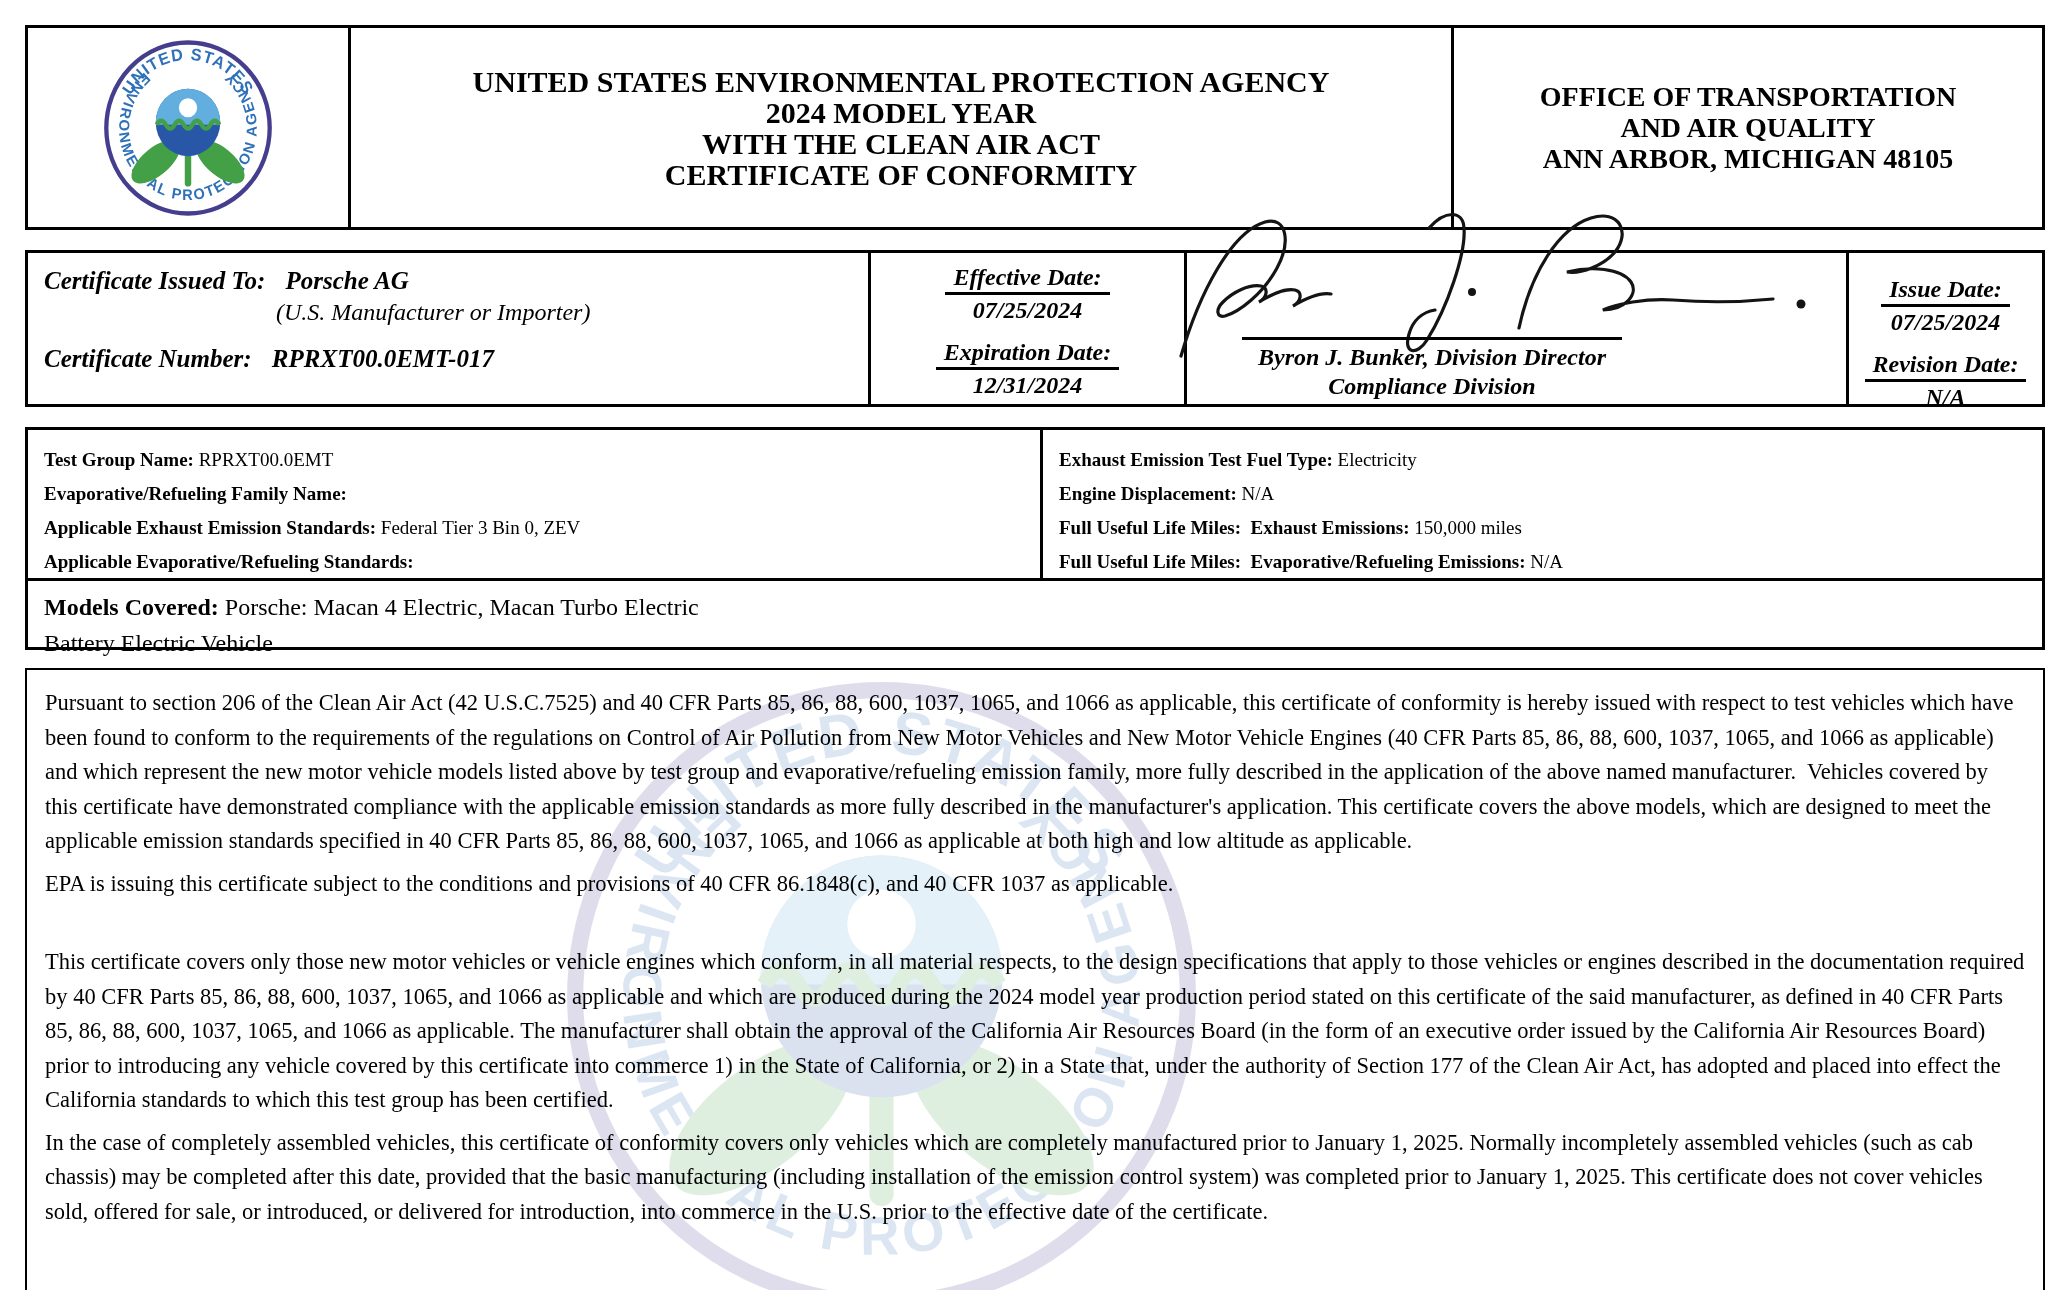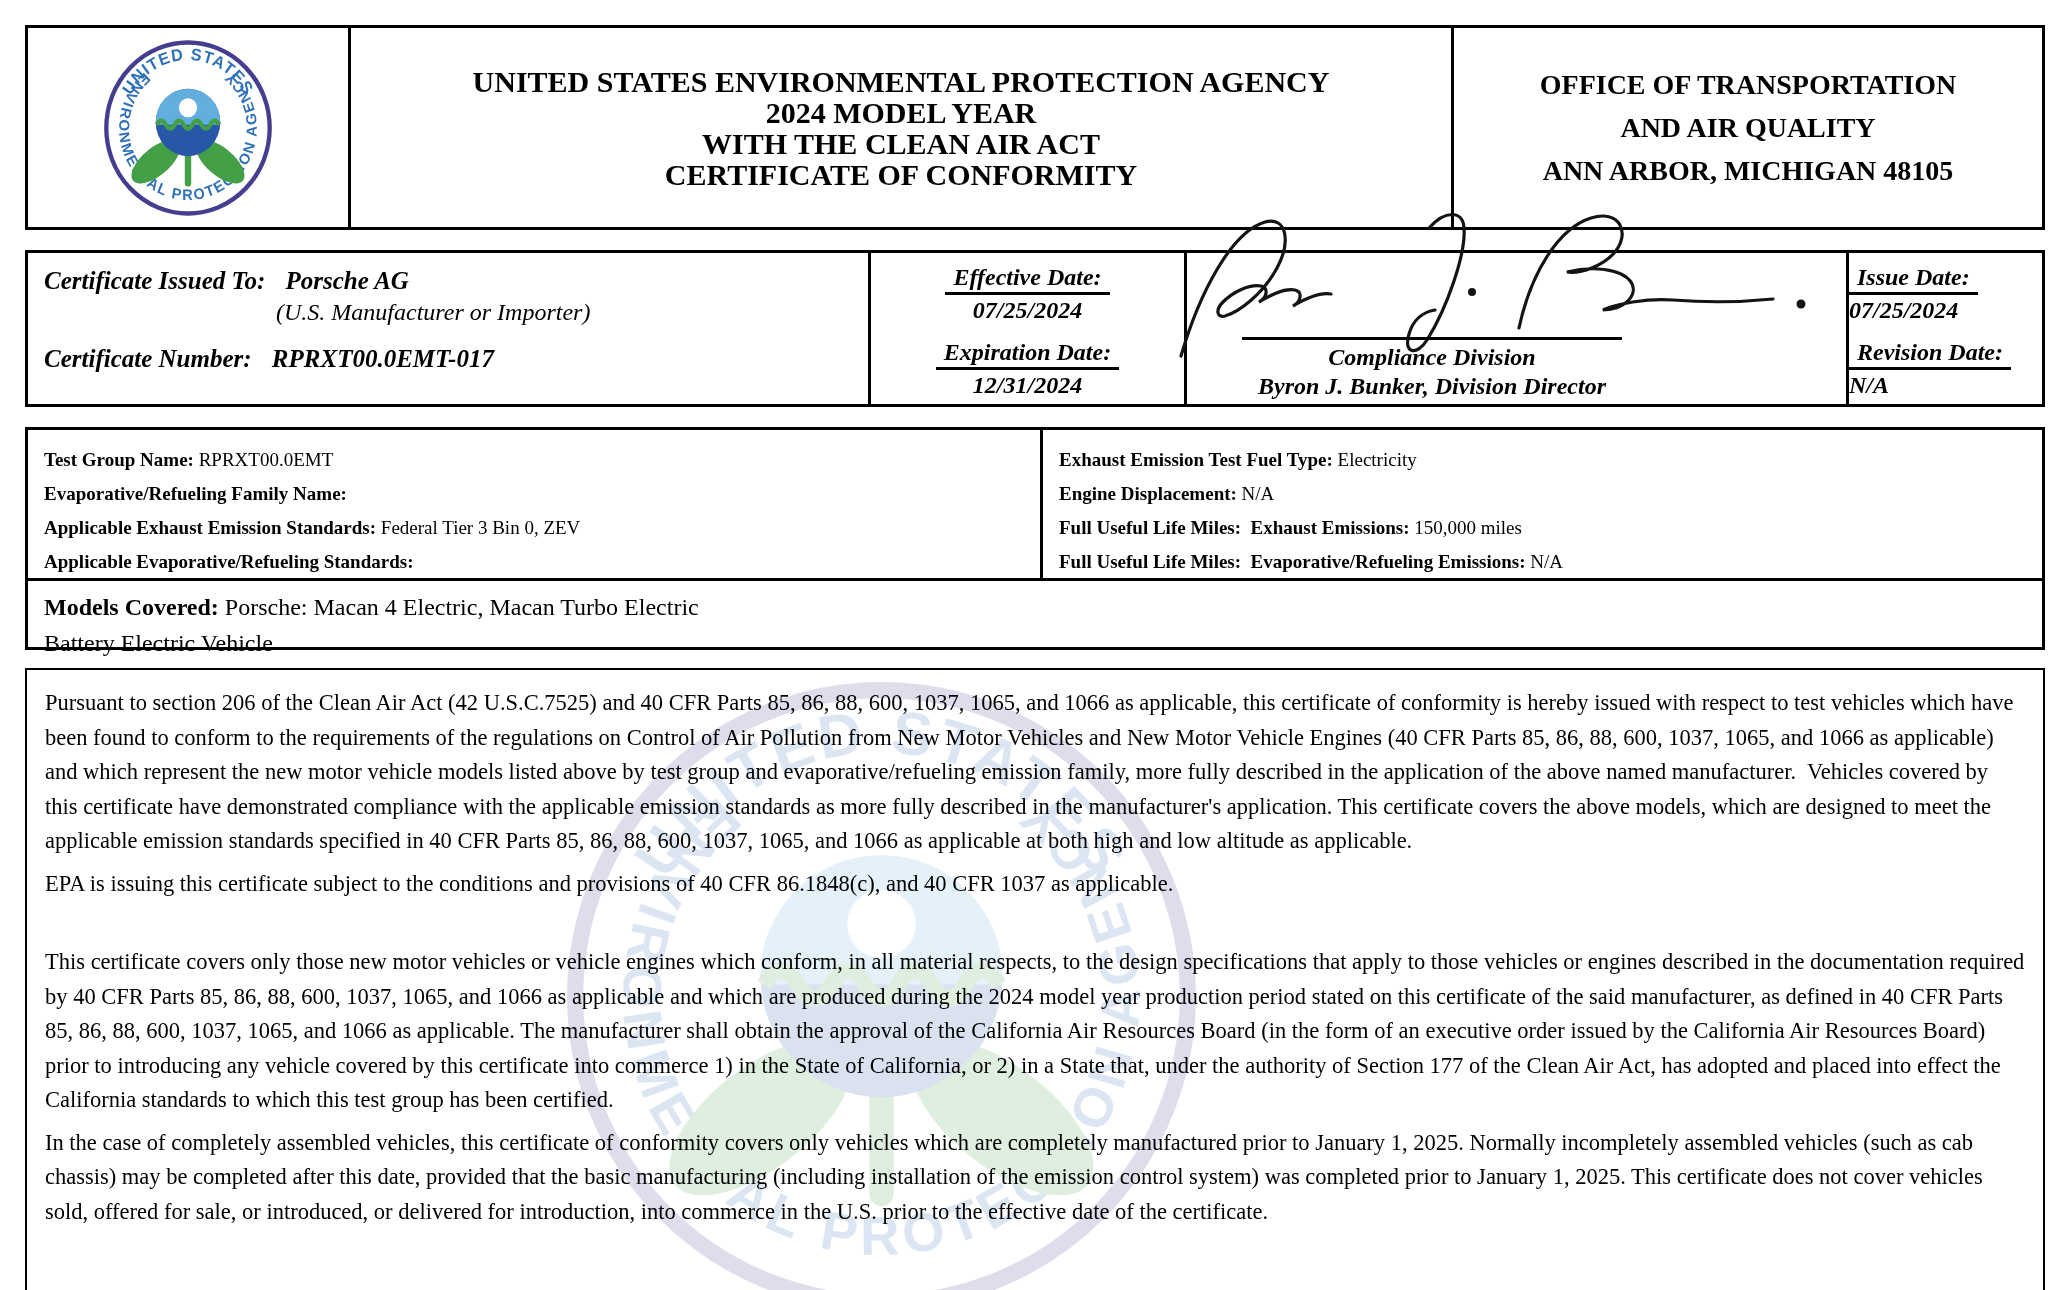--- a/index.html
+++ b/index.html
@@ -12,37 +12,37 @@
     font-family:"Liberation Serif","DejaVu Serif",serif;
     color:#000;
   }
   .box{position:absolute;border:3px solid #000;background:#fff;box-sizing:border-box;}
 
   
   .header-box{left:25px;top:25px;width:2020px;height:205px;display:flex;}
   .logo-cell{width:320px;border-right:3px solid #000;display:flex;align-items:center;justify-content:center;}
   .title-cell{flex:1;border-right:3px solid #000;display:flex;flex-direction:column;justify-content:center;align-items:center;text-align:center;}
   .title-cell div{font-weight:bold;font-size:30px;line-height:31px;}
-  .office-cell{width:588px;display:flex;flex-direction:column;justify-content:center;align-items:center;text-align:center;gap:12px;}
+  .office-cell{width:588px;display:flex;flex-direction:column;justify-content:center;align-items:center;text-align:center;}
   .office-cell div{font-weight:bold;font-size:28px;line-height:31px;}
 
   
   .cert-box{left:25px;top:250px;width:2020px;height:157px;display:flex;font-style:italic;}
   .issued-cell{width:843px;border-right:3px solid #000;padding:12px 0 0 16px;box-sizing:border-box;font-size:25px;}
   .issued-line1{line-height:32px;}
   .issued-note{margin-left:232px;line-height:30px;font-size:24px;}
   .issued-line3{margin-top:16px;line-height:32px;}
   .val-gap{margin-left:14px;}
   .dates-cell{width:316px;border-right:3px solid #000;text-align:center;padding-top:10px;box-sizing:border-box;font-size:24px;font-weight:bold;}
   .ul{display:inline-block;border-bottom:3px solid #000;padding:0 8px 1px;line-height:28px;}
   .date-val{line-height:30px;margin-bottom:13px;}
   .sig-cell{width:662px;border-right:3px solid #000;position:relative;box-sizing:border-box;}
   .sig-svg{position:absolute;left:-20px;top:-55px;width:700px;height:200px;overflow:visible;pointer-events:none;}
   .sig-block{position:absolute;left:55px;top:84px;width:380px;border-top:3px solid #000;text-align:center;font-weight:bold;font-size:24px;line-height:29px;padding-top:3px;}
-  .issue-cell{flex:1;padding-top:10px;box-sizing:border-box;font-size:24px;font-weight:bold;}
+  .issue-cell{flex:1;text-align:center;padding-top:22px;box-sizing:border-box;font-size:24px;font-weight:bold;}
 
   
   .test-box{left:25px;top:427px;width:2020px;height:223px;}
   .test-cols{display:flex;height:151px;border-bottom:3px solid #000;box-sizing:border-box;}
   .test-left{width:1015px;border-right:3px solid #000;padding:13px 10px 0 16px;box-sizing:border-box;}
   .test-right{flex:1;padding:13px 10px 0 16px;box-sizing:border-box;}
   .kv{font-size:19px;line-height:34px;white-space:nowrap;}
   .models-row{padding:8px 10px 0 16px;font-size:24px;line-height:36px;}
 
   
@@ -121,22 +121,22 @@
       <svg class="sig-svg" viewBox="0 0 700 200">
         <g fill="none" stroke="#141414" stroke-width="3.2" stroke-linecap="round">
           <path d="M14,158 C32,96 64,34 98,24 C120,18 124,44 110,70 C96,96 72,114 58,118 C50,120 48,112 56,104 C66,94 82,86 94,88 C102,90 100,100 92,104 C102,98 116,90 128,92 C136,94 134,104 126,108 C136,102 152,94 164,96"></path>
           <path d="M262,30 C278,12 296,12 297,30 C299,56 280,110 260,142 C250,158 236,156 242,136 C246,122 256,114 268,112"></path>
           <path d="M352,130 C364,74 392,30 424,20 C452,11 464,34 448,54 C436,68 414,76 400,74 C424,68 454,70 464,84 C472,96 458,112 436,112 C448,106 480,100 506,102 C544,105 576,104 606,101"></path>
         </g>
         <circle cx="305" cy="94" r="4" fill="#141414"></circle>
         <circle cx="634" cy="106" r="4.5" fill="#141414"></circle>
       </svg>
       <div class="sig-block">
+        <div>Byron J. Bunker, Division Director</div>
         <div>Compliance Division</div>
-        <div>Byron J. Bunker, Division Director</div>
       </div>
     </div>
     <div class="issue-cell">
       <div><span class="ul">Issue Date:</span></div>
       <div class="date-val">07/25/2024</div>
       <div><span class="ul">Revision Date:</span></div>
       <div class="date-val">N/A</div>
     </div>
   </div>
 

